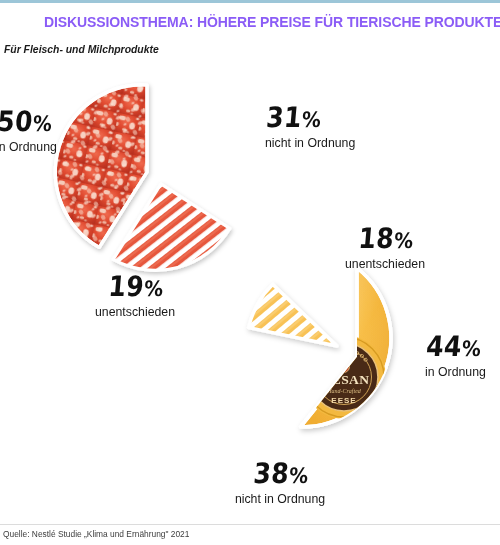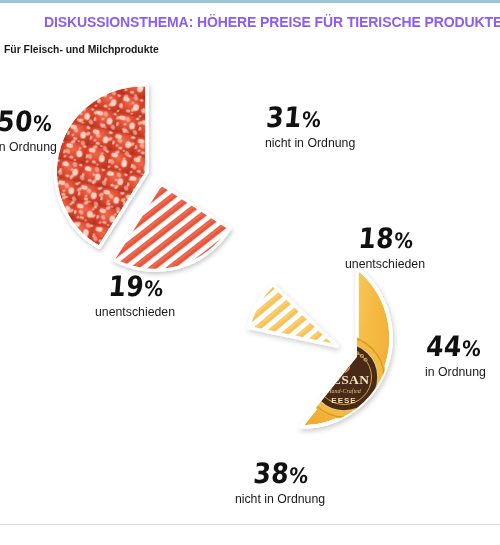--- a/index.html
+++ b/index.html
@@ -34,20 +34,21 @@
     white-space: nowrap;
     padding-left: 40px;
   }
   .subtitle {
     position: absolute; left: 4px; top: 42px;
     width: 300px;
     font-size: 10.4px;
     font-weight: bold;
     color: #1a1a1a;
     line-height: 1.45;
+    font-style: italic;
   }
 
   
   .pct {
     font-family: "DejaVu Sans", sans-serif;
     font-weight: bold;
     font-size: 25px;
     color: #101010;
     letter-spacing: 0.5px;
     line-height: 1;
@@ -228,14 +229,15 @@
     <div class="pct"><span>44</span><span class="sym">%</span></div>
     <div class="cap">in Ordnung</div>
   </div>
 
   <div class="lblbox center" style="left:200px; top:462px; width:160px;">
     <div class="pct"><span>38</span><span class="sym">%</span></div>
     <div class="cap">nicht in Ordnung</div>
   </div>
 
   <div class="foot-rule"></div>
+  <div class="source">Quelle: Nestlé Studie „Klima und Ernährung" 2021</div>
 
 </div>
 
 </body></html>

